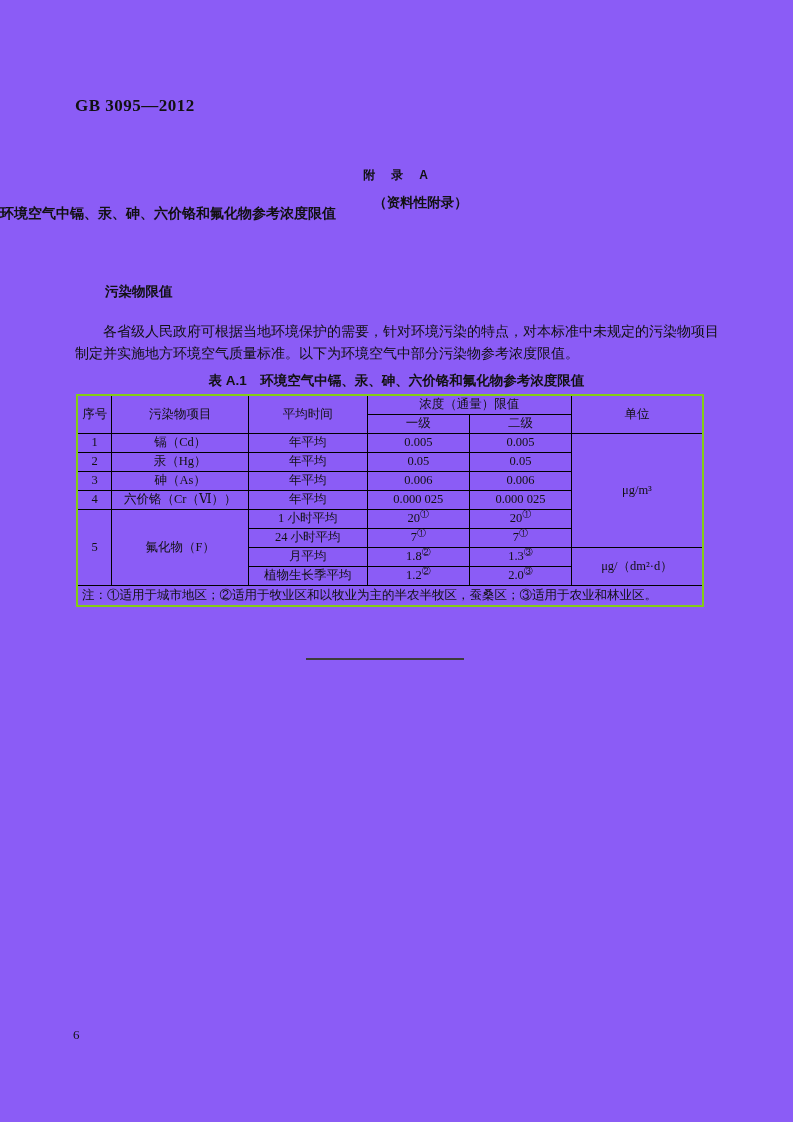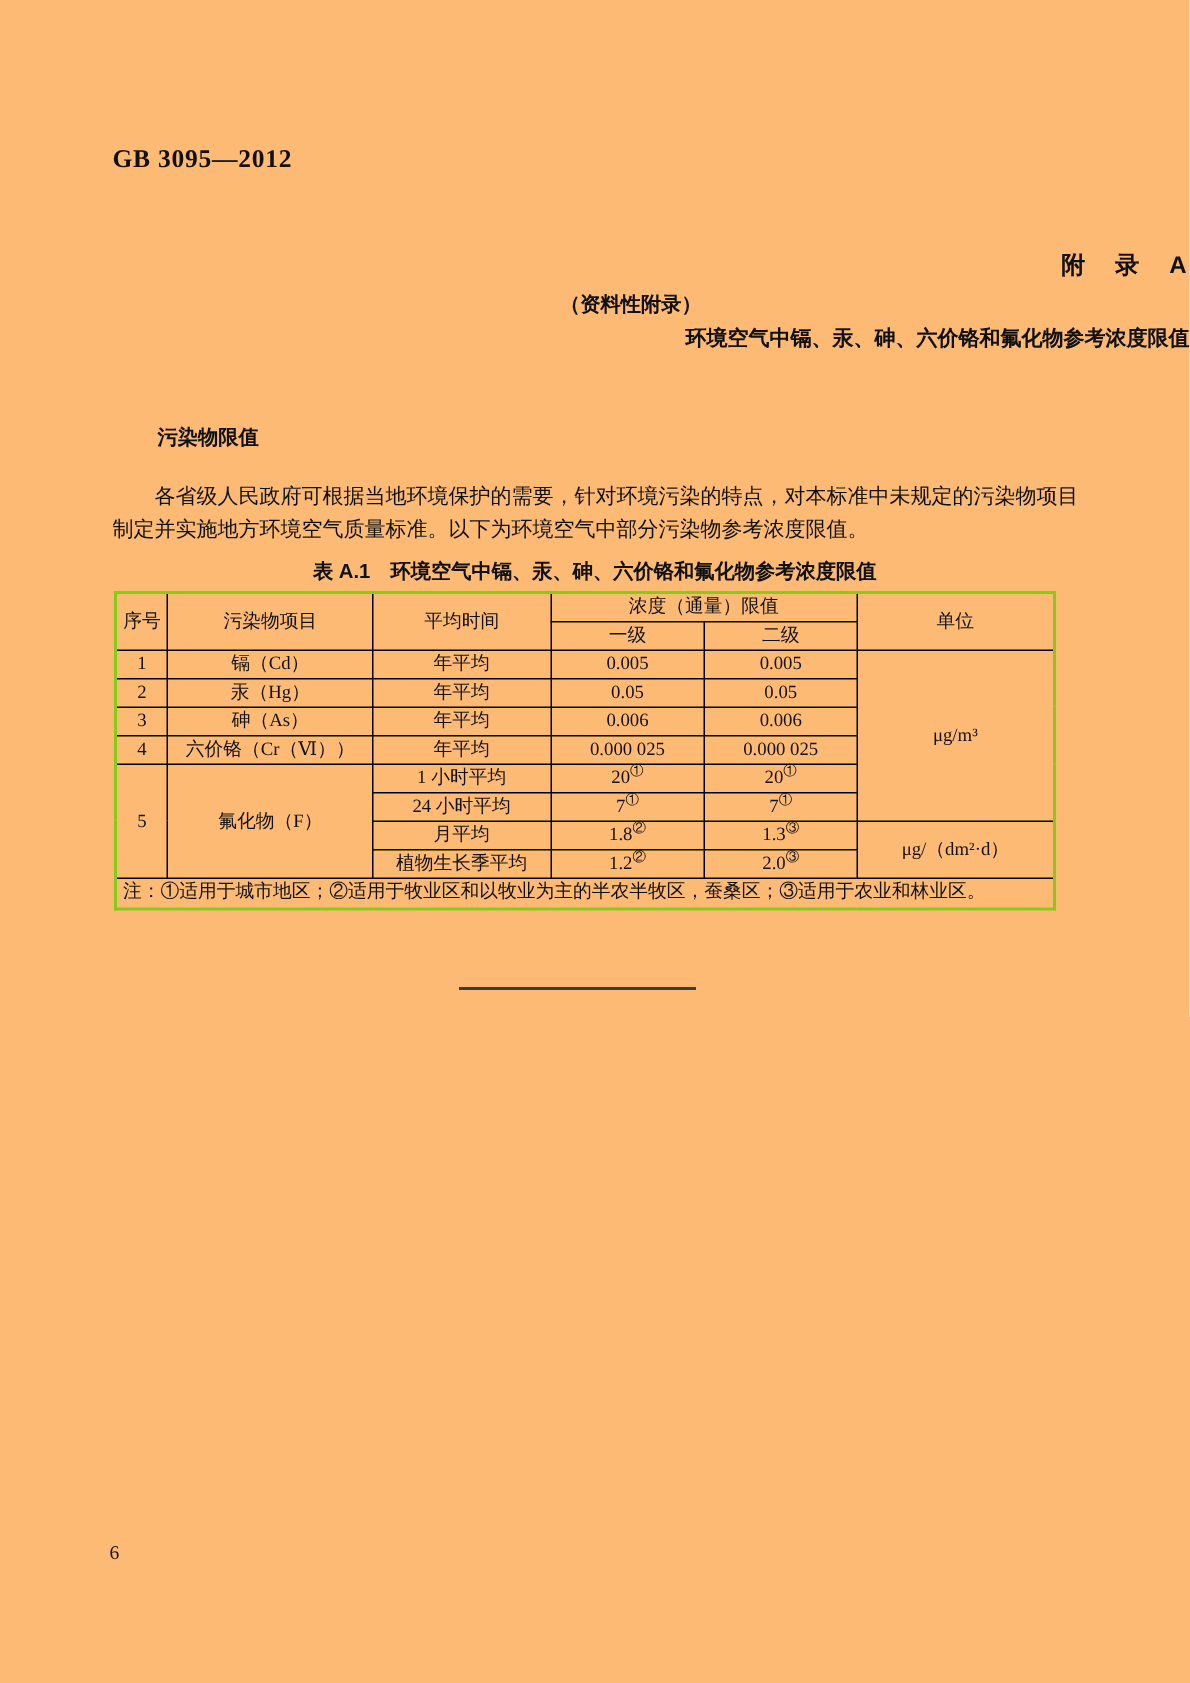--- a/index.html
+++ b/index.html
@@ -2,54 +2,54 @@
 <html lang="zh"><head>
 <meta charset="utf-8">
 <style>
   * { margin: 0; padding: 0; box-sizing: border-box; }
   html, body { background: #e8e8e8; }
   body { font-family: "Liberation Serif", "DejaVu Serif", serif; color: #111; }
   .page {
     position: relative;
     width: 793px;
     height: 1122px;
-    background: #fdba74;
+    background: #8b5cf6;
     margin: 0 auto;
     overflow: hidden;
   }
   .std-number {
     position: absolute;
     left: 75px; top: 96px;
     font-size: 17px;
     font-weight: bold;
     letter-spacing: 0.5px;
     font-family: "Liberation Serif", "DejaVu Serif", serif;
   }
   .appendix-title {
     position: absolute;
     left: 0; top: 167px; width: 100%;
-    text-align: right;
-    font-family: "Liberation Sans", "DejaVu Sans", sans-serif;
-    font-weight: bold;
-    font-size: 16px;
+    text-align: center;
+    font-family: "Liberation Sans", "DejaVu Sans", sans-serif;
+    font-weight: bold;
+    font-size: 12px;
     letter-spacing: 2px;
   }
   .appendix-subtitle {
     position: absolute;
     left: 0; top: 194px; width: 100%;
     text-align: center;
     font-family: "Liberation Sans", "DejaVu Sans", sans-serif;
     font-weight: bold;
     font-size: 13.5px;
     margin-left: 24px;
   }
   .appendix-heading {
     position: absolute;
-    left: 0; top: 217px; width: 100%;
-    text-align: right;
+    left: 0; top: 205px; width: 100%;
+    text-align: left;
     font-family: "Liberation Sans", "DejaVu Sans", sans-serif;
     font-weight: bold;
     font-size: 14px;
   }
   .section-heading {
     position: absolute;
     left: 75px; top: 283px;
     font-family: "Liberation Sans", "DejaVu Sans", sans-serif;
     font-weight: bold;
     font-size: 13.5px;
@@ -87,21 +87,20 @@
     font-weight: normal;
     padding: 0 2px;
     line-height: 1.2;
   }
   table.limits thead tr { height: 19px; }
   table.limits tbody tr { height: 19px; }
   td.note-cell {
     text-align: left !important;
     padding: 2px 4px !important;
     height: 20px;
-    font-family: Liberation Mono, monospace;
   }
   sup.mark {
     font-size: 9px;
     vertical-align: super;
     line-height: 0;
   }
   .end-line {
     position: absolute;
     left: 306px; top: 658px;
     width: 158px; height: 0;

